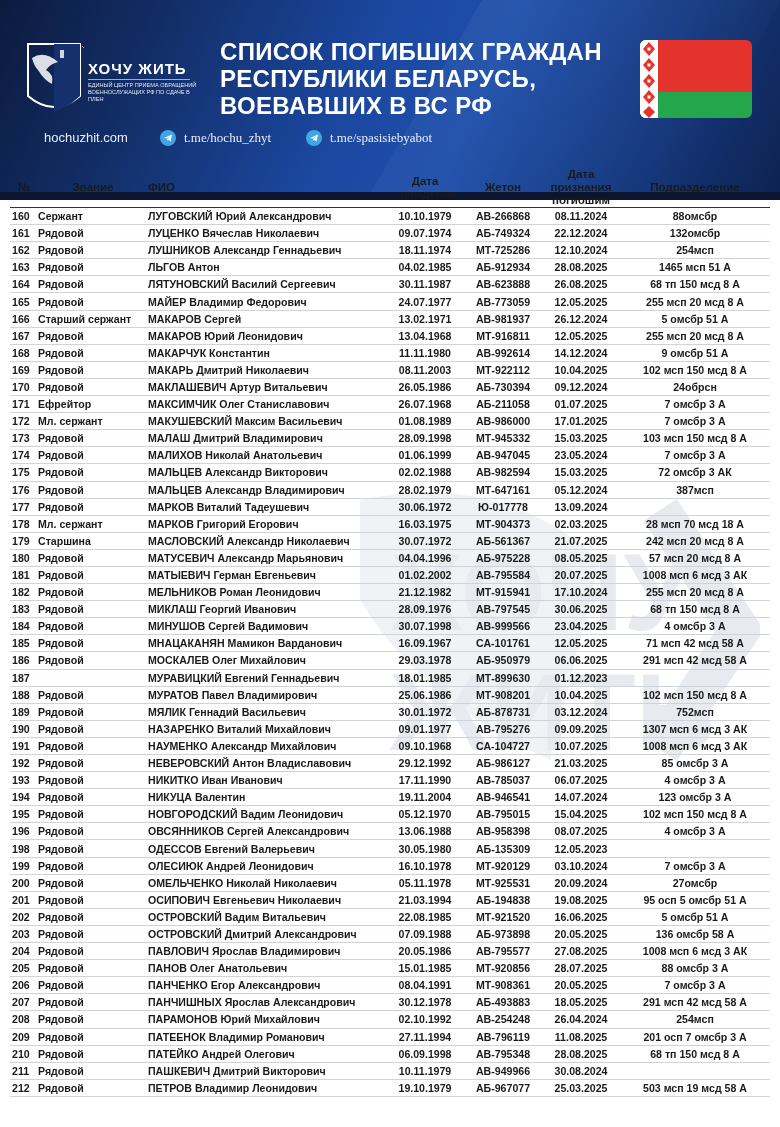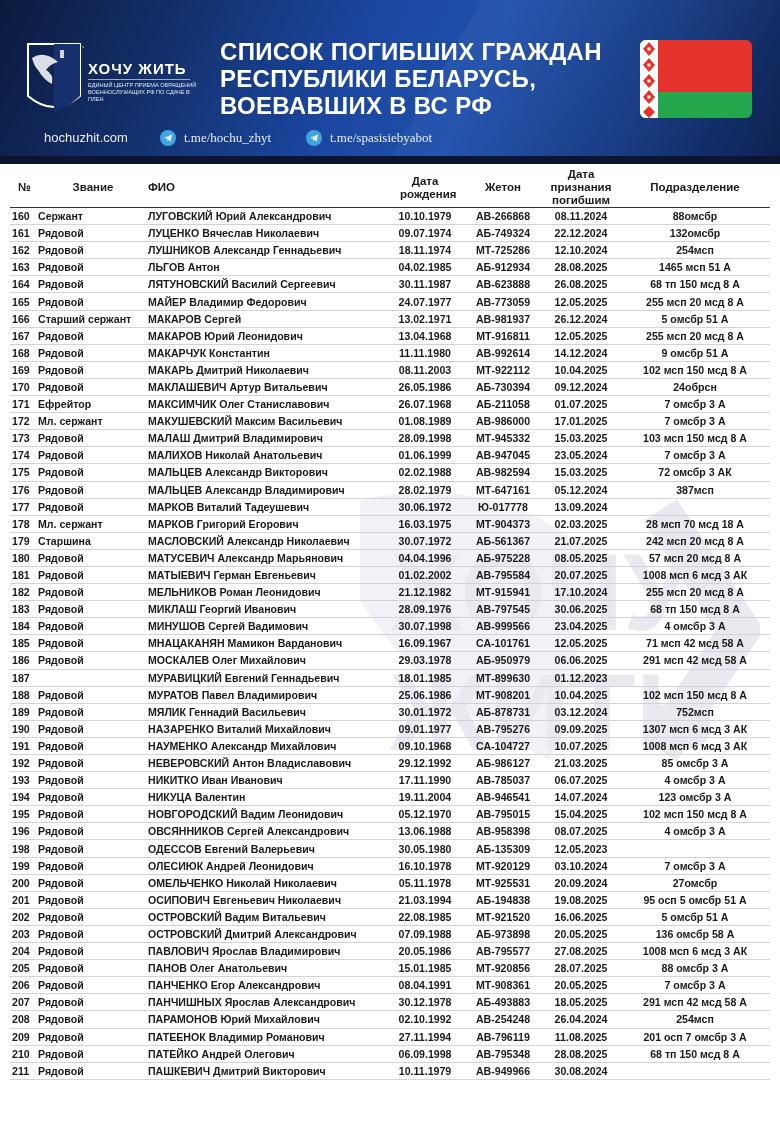--- a/index.html
+++ b/index.html
@@ -1,17 +1,17 @@
 <!DOCTYPE html>
 <html><head>
 <meta charset="utf-8">
 <style>
   html, body { margin:0; padding:0; }
   body { width:780px; height:1127px; background:#ffffff; font-family:"Liberation Sans", sans-serif; position:relative; overflow:hidden; }
-  .banner { position:absolute; left:0; top:0; width:780px; height:164px; overflow:hidden;
+  .banner { position:absolute; left:0; top:0; width:780px; height:200px; overflow:hidden;
     background: linear-gradient(115deg, #0c1a3e 0%, #13306b 22%, #1b47a0 45%, #1e4fab 60%, #163a82 80%, #0e2250 100%); }
   .banner::before { content:""; position:absolute; left:430px; top:-40px; width:300px; height:260px;
     background: linear-gradient(120deg, rgba(255,255,255,0.05), rgba(255,255,255,0)); transform:skewX(-30deg); }
   .banner::after { content:""; position:absolute; left:0; bottom:0; width:780px; height:8px; background:#0b1530; }
   .logo { position:absolute; left:24px; top:40px; width:60px; height:80px; }
   .logo-title { position:absolute; left:88px; top:60px; color:#fff; font-weight:bold; font-size:15px; letter-spacing:1px; }
   .logo-line { position:absolute; left:88px; top:79px; width:102px; height:1px; background:rgba(255,255,255,0.6); }
   .logo-sub { position:absolute; left:88px; top:82px; color:#dfe6f5; font-size:5.6px; line-height:7px; width:110px; text-transform:uppercase; }
   .title { position:absolute; left:220px; top:38px; color:#fff; font-weight:bold; font-size:24px; line-height:27px; letter-spacing:0.3px; }
   .links { position:absolute; left:28px; top:130px; color:#e8eef9; font-size:13px; }
@@ -579,14 +579,23 @@
       </tr>
       <tr>
         <td class="num">211</td>
         <td class="rank">Рядовой</td>
         <td class="fio">ПАШКЕВИЧ Дмитрий Викторович</td>
         <td class="c">10.11.1979</td>
         <td class="c">АВ-949966</td>
         <td class="c">30.08.2024</td>
         <td class="c"></td>
       </tr>
+      <tr>
+        <td class="num">212</td>
+        <td class="rank">Рядовой</td>
+        <td class="fio">ПЕТРОВ Владимир Леонидович</td>
+        <td class="c">19.10.1979</td>
+        <td class="c">АБ-967077</td>
+        <td class="c">25.03.2025</td>
+        <td class="c">503 мсп 19 мсд 58 А</td>
+      </tr>
     </tbody>
 </table>
 
 </body></html>

